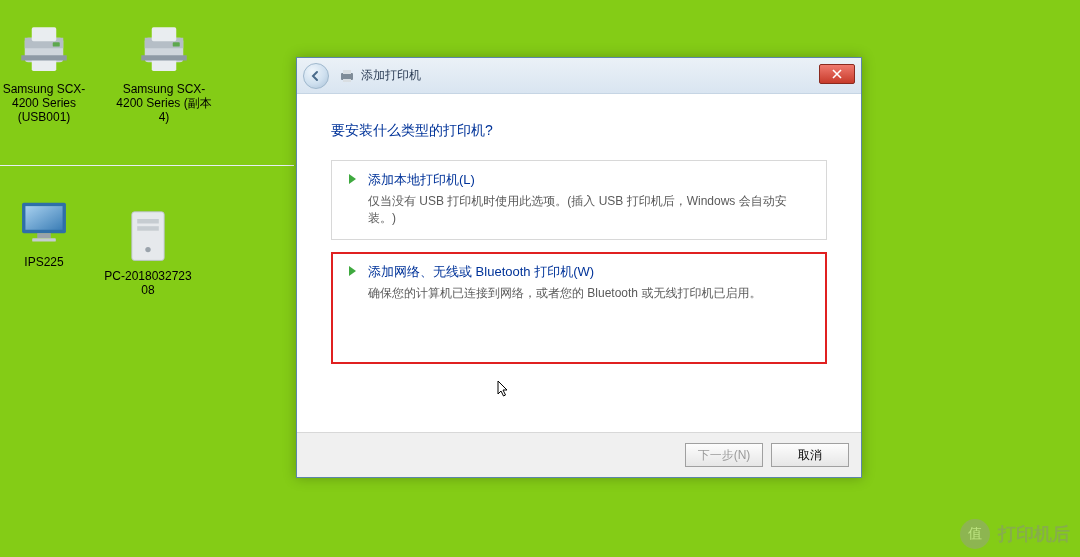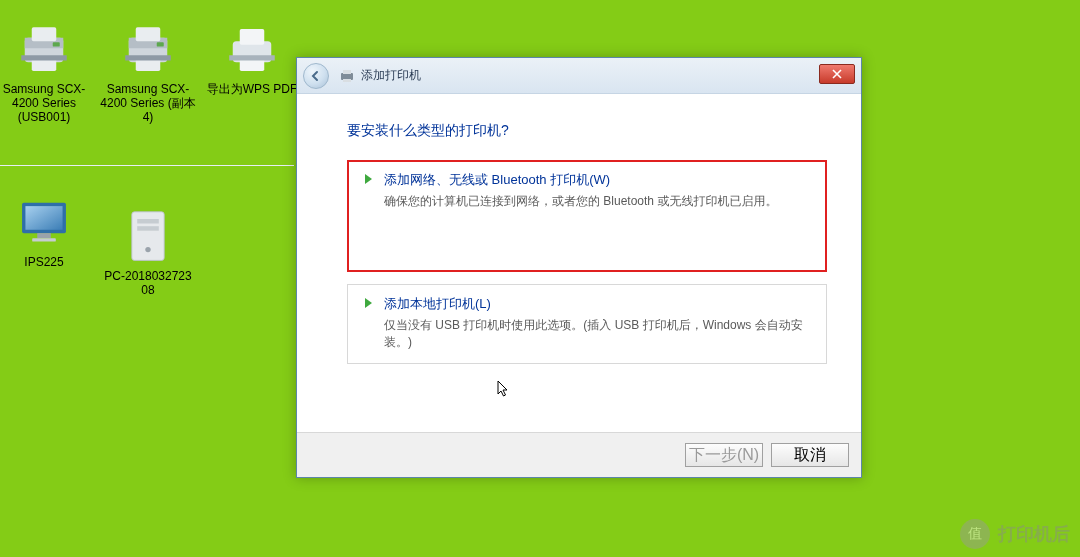--- a/index.html
+++ b/index.html
@@ -52,21 +52,20 @@
     position:absolute;right:6px;top:6px;width:34px;height:18px;
     background:linear-gradient(#f07a6e,#c73b2b);
     border:1px solid #8a2a1f;border-radius:2px;
     display:flex;align-items:center;justify-content:center;
     cursor:pointer;
   }
   .wiz-close svg{width:10px;height:10px;}
   .wiz-body{
     position:absolute;left:0;right:0;top:36px;bottom:44px;
     padding:28px 34px 0 34px;
-    margin-left:16px;
   }
   .wiz-heading{
     color:#003399;font-size:14px;margin-bottom:20px;
   }
   .opt{
     border:1px solid #d8d8d8;padding:10px 14px 12px 14px;
     margin-bottom:12px;cursor:pointer;position:relative;
   }
   .opt.hl{
     border:2px solid #e02020;padding:9px 13px 60px 13px;
@@ -80,21 +79,21 @@
   .opt .d{color:#5a5a5a;margin:4px 0 0 22px;font-size:12px;}
   .wiz-footer{
     position:absolute;left:0;right:0;bottom:0;height:44px;
     border-top:1px solid #d8d8d8;background:#f0f0f0;
     display:flex;align-items:center;justify-content:flex-end;
     gap:8px;padding-right:12px;
   }
   .btn{
     width:76px;height:22px;border:1px solid #a0a0a0;
     background:linear-gradient(#fdfdfd,#e6e6e6);
-    border-radius:0;font-size:16px;cursor:pointer;
+    border-radius:0;font-size:12px;cursor:pointer;
     display:flex;align-items:center;justify-content:center;
   }
   .btn.disabled{color:#9a9a9a;cursor:default;}
   .cursor{
     position:absolute;left:497px;top:380px;width:14px;height:18px;
     pointer-events:none;
   }
   
   .wm{
     position:absolute;right:10px;bottom:8px;
@@ -125,45 +124,34 @@
           <rect x="10" y="14" width="44" height="12" fill="#b5bec6"></rect>
           <rect x="18" y="2" width="28" height="16" rx="2" fill="#e9edf0"></rect>
           <rect x="18" y="38" width="28" height="14" rx="2" fill="#e9edf0"></rect>
           <rect x="6" y="34" width="52" height="6" fill="#8e9aa5"></rect>
           <rect x="42" y="19" width="8" height="5" rx="1" fill="#5da84e"></rect>
         </svg>
     </div>
     <div class="lbl">Samsung SCX-4200 Series (USB001)</div>
   </div>
 
-  <div class="d-icon" style="left:100px;top:22px">
+  <div class="d-icon" style="left:116px;top:22px">
     <div class="pic">
       <svg class="printer-svg" viewBox="0 0 64 56">
           <rect x="10" y="14" width="44" height="28" rx="4" fill="#cfd6dc"></rect>
           <rect x="10" y="14" width="44" height="12" fill="#b5bec6"></rect>
           <rect x="18" y="2" width="28" height="16" rx="2" fill="#e9edf0"></rect>
           <rect x="18" y="38" width="28" height="14" rx="2" fill="#e9edf0"></rect>
           <rect x="6" y="34" width="52" height="6" fill="#8e9aa5"></rect>
           <rect x="42" y="19" width="8" height="5" rx="1" fill="#5da84e"></rect>
         </svg>
     </div>
     <div class="lbl">Samsung SCX-4200 Series (副本 4)</div>
   </div>
 
-  <div class="d-icon" style="left:204px;top:22px">
-    <div class="pic">
-      <svg class="pdf-printer-svg" viewBox="0 0 64 56">
-          <rect x="10" y="18" width="44" height="24" rx="4" fill="#dfe5ea"></rect>
-          <rect x="18" y="4" width="28" height="18" rx="2" fill="#f3f5f7"></rect>
-          <rect x="18" y="38" width="28" height="14" rx="2" fill="#f3f5f7"></rect>
-          <rect x="6" y="34" width="52" height="6" fill="#a8b3bc"></rect>
-        </svg>
-    </div>
-    <div class="lbl">导出为WPS PDF</div>
-  </div>
 
   <div class="d-icon" style="left:-4px;top:195px">
     <div class="pic">
       <svg class="monitor-svg" viewBox="0 0 64 56">
           <rect x="6" y="4" width="52" height="36" rx="2" fill="#2f6fa8"></rect>
           <rect x="10" y="8" width="44" height="28" fill="url(#g1)"></rect>
           <defs>
             <linearGradient id="g1" x1="0" y1="0" x2="1" y2="1">
               <stop offset="0" stop-color="#a7d0ef"></stop>
               <stop offset="1" stop-color="#3c7eb6"></stop>
@@ -207,37 +195,37 @@
     <div class="wiz-close">
       <svg viewBox="0 0 10 10">
           <path d="M1 1 L9 9 M9 1 L1 9" stroke="#fff" stroke-width="1.6"></path>
         </svg>
     </div>
   </div>
 
   <div class="wiz-body">
     <div class="wiz-heading">要安装什么类型的打印机?</div>
 
+    <div class="opt">
+      <span class="arrow">
+        <svg viewBox="0 0 14 14">
+            <path d="M3 2 L10 7 L3 12 Z" fill="#3fa93f"></path>
+          </svg>
+      </span><span class="t">添加本地打印机(L)</span>
+      <div class="d">仅当没有 USB 打印机时使用此选项。(插入 USB 打印机后，Windows 会自动安装。)</div>
+    </div>
+
     <div class="opt hl">
       <span class="arrow">
         <svg viewBox="0 0 14 14">
             <path d="M3 2 L10 7 L3 12 Z" fill="#3fa93f"></path>
           </svg>
       </span><span class="t">添加网络、无线或 Bluetooth 打印机(W)</span>
       <div class="d">确保您的计算机已连接到网络，或者您的 Bluetooth 或无线打印机已启用。</div>
     </div>
-
-    <div class="opt">
-      <span class="arrow">
-        <svg viewBox="0 0 14 14">
-            <path d="M3 2 L10 7 L3 12 Z" fill="#3fa93f"></path>
-          </svg>
-      </span><span class="t">添加本地打印机(L)</span>
-      <div class="d">仅当没有 USB 打印机时使用此选项。(插入 USB 打印机后，Windows 会自动安装。)</div>
-    </div>
   </div>
 
   <div class="wiz-footer">
     <div class="btn disabled">下一步(N)</div>
     <div class="btn">取消</div>
   </div>
 
 </div>
 
 <svg class="cursor" viewBox="0 0 14 18">

